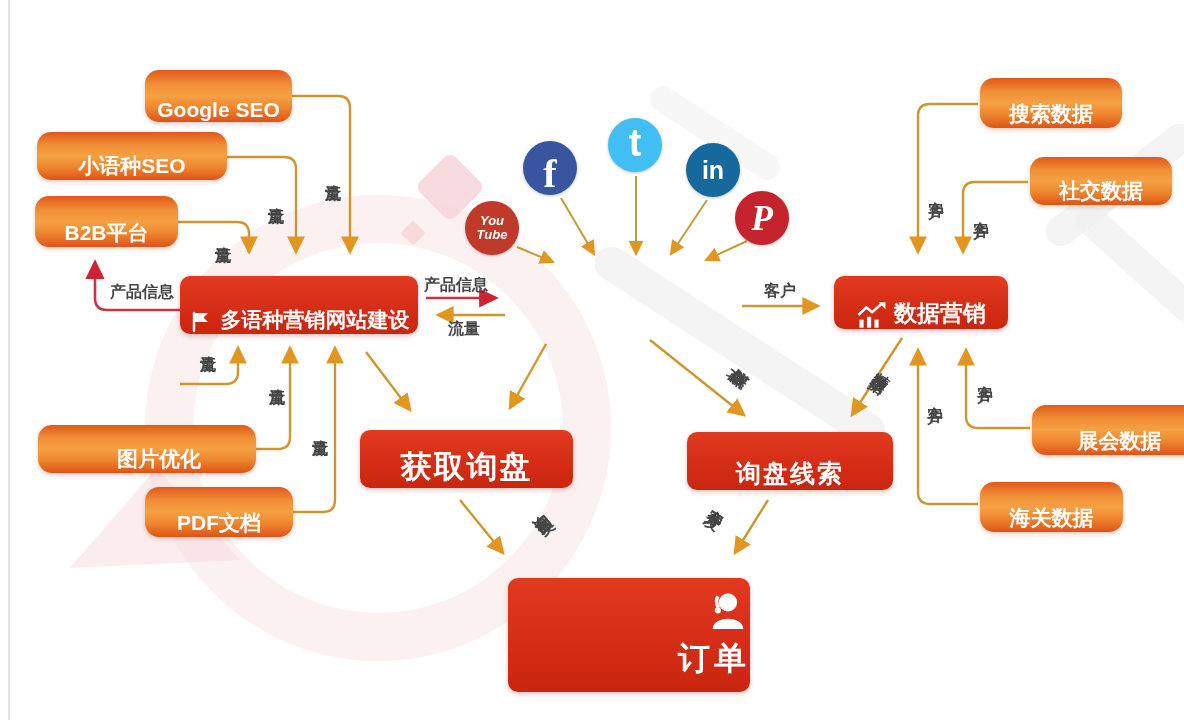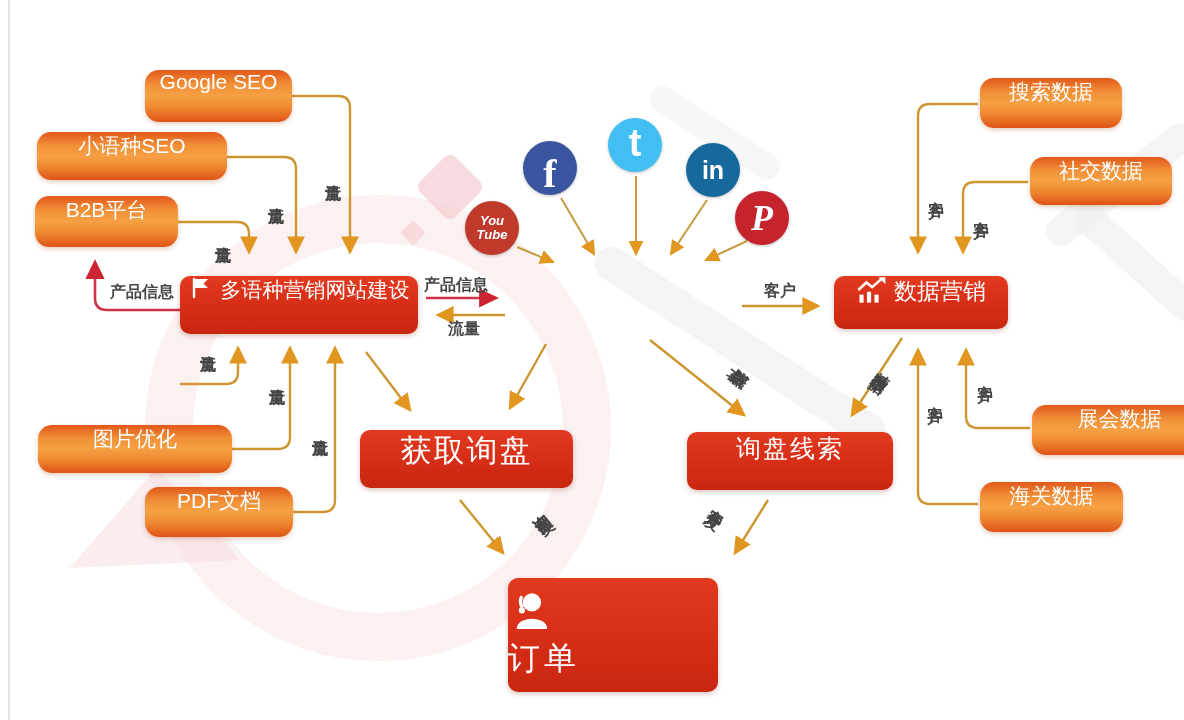--- a/index.html
+++ b/index.html
@@ -27,43 +27,43 @@
   .wm-g4{left:640px;top:120px;width:150px;height:26px;background:#f3f3f3;border-radius:13px;
          transform:rotate(33deg);opacity:.7;}
 
   
   svg.wires{position:absolute;left:0;top:0;z-index:1;}
   .gl{stroke:#cd9630;stroke-width:2.4;fill:none;}
   .gl2{stroke:#c59a3e;stroke-width:2;fill:none;}
   .rl{stroke:#cd3346;stroke-width:2.6;fill:none;}
 
   
-  .node{position:absolute;z-index:2;display:flex;align-items:flex-start;justify-content:center;
-        color:#fff;font-weight:normal;text-align:center;}
+  .node{position:absolute;z-index:2;display:flex;align-items:flex-end;justify-content:center;
+        color:#fff;font-weight:bold;text-align:center;}
   .orange{background:linear-gradient(180deg,#e2581a 0%,#f09037 28%,#f6a044 50%,#ee8830 72%,#df5317 100%);
           border-radius:14px;font-size:21px;box-shadow:0 2px 4px rgba(160,60,0,.25);}
   .red{background:linear-gradient(180deg,#e23a1f 0%,#d62d17 55%,#c9260f 100%);
        border-radius:10px;box-shadow:0 2px 5px rgba(120,20,0,.25);}
   .nicon{display:flex;align-items:center;margin-right:8px;}
   .n-google{left:145px;top:70px;width:147px;height:52px;}
   .n-minor{left:37px;top:132px;width:190px;height:48px;}
   .n-b2b{left:35px;top:196px;width:143px;height:51px;}
   .n-ytv{left:32px;top:360px;width:148px;height:50px;}
-  .n-img{left:38px;top:425px;width:194px;height:48px;}
+  .n-img{left:38px;top:425px;width:194px;height:48px;padding-left:24px;}
   .n-pdf{left:145px;top:487px;width:148px;height:50px;}
   .n-search{left:980px;top:78px;width:142px;height:50px;}
   .n-socdata{left:1030px;top:157px;width:142px;height:48px;}
   .n-fair{left:1032px;top:405px;width:175px;height:50px;}
   .n-customs{left:980px;top:482px;width:143px;height:50px;}
   .n-site{left:180px;top:276px;width:238px;height:58px;font-size:21px;}
   .n-social{left:518px;top:276px;width:220px;height:56px;font-size:24px;}
   .n-data{left:834px;top:276px;width:174px;height:53px;font-size:23px;}
   .n-getinq{left:360px;top:430px;width:213px;height:58px;font-size:31px;letter-spacing:2px;}
   .n-leads{left:687px;top:432px;width:206px;height:58px;font-size:25px;letter-spacing:2px;}
-  .n-order{left:508px;top:578px;width:210px;height:114px;font-size:32px;flex-direction:column;letter-spacing:4px;}
+  .n-order{left:508px;top:578px;width:210px;height:114px;font-size:32px;flex-direction:column;letter-spacing:4px;padding-left:32px;}
   .n-order .nicon{margin:0 0 6px 0;}
 
   
   .soc{position:absolute;z-index:2;width:54px;height:54px;border-radius:50%;display:flex;
        flex-direction:column;align-items:center;justify-content:center;color:#fff;
        box-shadow:0 1px 3px rgba(0,0,0,.25);}
   .s-yt{left:465px;top:201px;background:#bf3a2b;}
   .s-yt span{font-size:13px;font-weight:bold;line-height:1.05;font-style:italic;}
   .s-fb{left:523px;top:141px;background:#3a559f;}
   .s-fb .g{font-family:"Liberation Serif","DejaVu Serif",serif;font-size:40px;font-weight:bold;margin-top:10px;}

